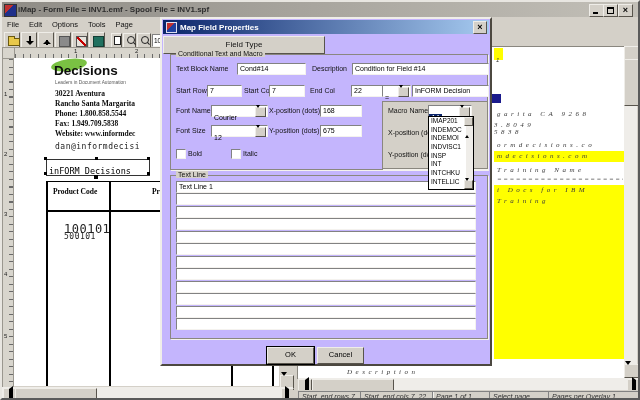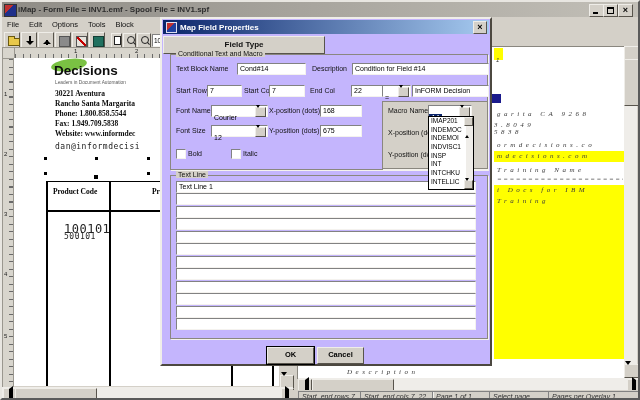--- a/index.html
+++ b/index.html
@@ -1,20 +1,20 @@
 <!DOCTYPE html>
 <html><head>
 <meta charset="utf-8">
 <style>
   html,body{margin:0;padding:0;background:#777;}
   .app{position:relative;width:640px;height:400px;background:#d4d0c8;overflow:hidden;
        font-family:"Liberation Sans",sans-serif;box-sizing:border-box;
        border:2px solid;border-color:#e8e6e1 #5a5a5a #5a5a5a #e8e6e1;}
   .a{position:absolute;}
-  .ras{background:#d4d0c8;border:1px solid;border-color:#efede8 #58544c #58544c #efede8;font-weight:bold;}
+  .ras{background:#d4d0c8;border:1px solid;border-color:#efede8 #58544c #58544c #efede8;}
   .sun{background:#fff;border:1px solid;border-color:#828282 #f4f2ee #f4f2ee #828282;}
   .etch{border:1px solid #8a877f;box-shadow:1px 1px 0 #f4f2ee;}
   .val{font-size:7px;color:#000;white-space:nowrap;line-height:10px;padding-left:2px;overflow:hidden;}
   .tri-u{width:0;height:0;border:3px solid transparent;border-bottom:4px solid #000;margin:1px auto 0;}
   .tri-d{width:0;height:0;border:3px solid transparent;border-top:4px solid #000;margin:3px auto 0;}
   .tri-l{width:0;height:0;border:3px solid transparent;border-right:4px solid #000;margin:1px 0 0 1px;}
   .tri-r{width:0;height:0;border:3px solid transparent;border-left:4px solid #000;margin:1px 0 0 3px;}
   .cbtn{position:absolute;right:1px;top:1px;width:9px;height:8px;background:#d4d0c8;
         border:1px solid;border-color:#efede8 #58544c #58544c #efede8;}
   .cbtn .tri-d{border-width:2.5px;border-top-width:3.5px;margin-top:2px;}
@@ -53,21 +53,21 @@
     <span class="ras" style="position:absolute;right:5px;top:2px;width:13px;height:11px;text-align:center;font-size:9px;line-height:10px;font-weight:bold;">
       <span>×</span>
     </span>
   </div>
 
   <div class="a" style="left:0;top:15px;width:636px;height:15px;background:#d4d0c8;display:flex;align-items:center;padding-left:5px;font-size:7.5px;color:#111;">
     <span style="margin-right:10px;">File</span>
     <span style="margin-right:10px;">Edit</span>
     <span style="margin-right:10px;">Options</span>
     <span style="margin-right:10px;">Tools</span>
-    <span>Block</span>
+    <span>Page</span>
   </div>
 
   <div class="a" style="left:0;top:30px;width:160px;height:17px;display:flex;align-items:center;padding-left:2px;">
     <span class="tb ras">
       <span style="position:absolute;left:3px;top:5px;width:10px;height:6px;background:#e8c84a;border:1px solid #6b5a10;"></span>
       <span style="position:absolute;left:3px;top:3px;width:5px;height:2px;background:#e8c84a;border:1px solid #6b5a10;border-bottom:none;"></span>
     </span>
     <span class="tb ras">
       <span style="position:absolute;left:7px;top:3px;width:2px;height:5px;background:#000;"></span>
       <span style="position:absolute;left:4px;top:8px;width:0;height:0;border:4px solid transparent;border-top:4px solid #000;"></span>
@@ -122,20 +122,23 @@
 
   <div class="a serif" style="left:53px;top:87px;font-size:7.5px;font-weight:bold;color:#0d0d0d;line-height:10px;white-space:nowrap;">
     <div>30221 Aventura</div>
     <div>Rancho Santa Margarita</div>
     <div>Phone: 1.800.858.5544</div>
     <div>Fax: 1.949.709.5838</div>
     <div>Website: www.informdec</div>
   </div>
   <div class="a mono" style="left:53px;top:140px;font-size:8px;color:#222;letter-spacing:0.5px;">dan@informdecisi</div>
 
+  <div class="a" style="left:44px;top:157px;width:102px;height:15px;border:1px solid #333;background:#fff;">
+    <span class="mono" style="font-size:8.5px;line-height:14px;padding-left:2px;white-space:nowrap;">inFORM Decisions</span>
+  </div>
   <span class="handle" style="left:42px;top:155px;"></span>
   <span class="handle" style="left:93px;top:155px;"></span>
   <span class="handle" style="left:145px;top:155px;"></span>
   <span class="handle" style="left:42px;top:170px;"></span>
   <span class="handle" style="left:145px;top:170px;"></span>
   <span class="handle" style="left:92px;top:173px;width:4px;height:4px;"></span>
 
   <div class="a" style="left:44px;top:179px;width:232px;height:1px;background:#000;"></div>
   <div class="a" style="left:44px;top:208px;width:232px;height:2px;background:#000;"></div>
   <div class="a" style="left:44px;top:179px;width:2px;height:205px;background:#000;"></div>

